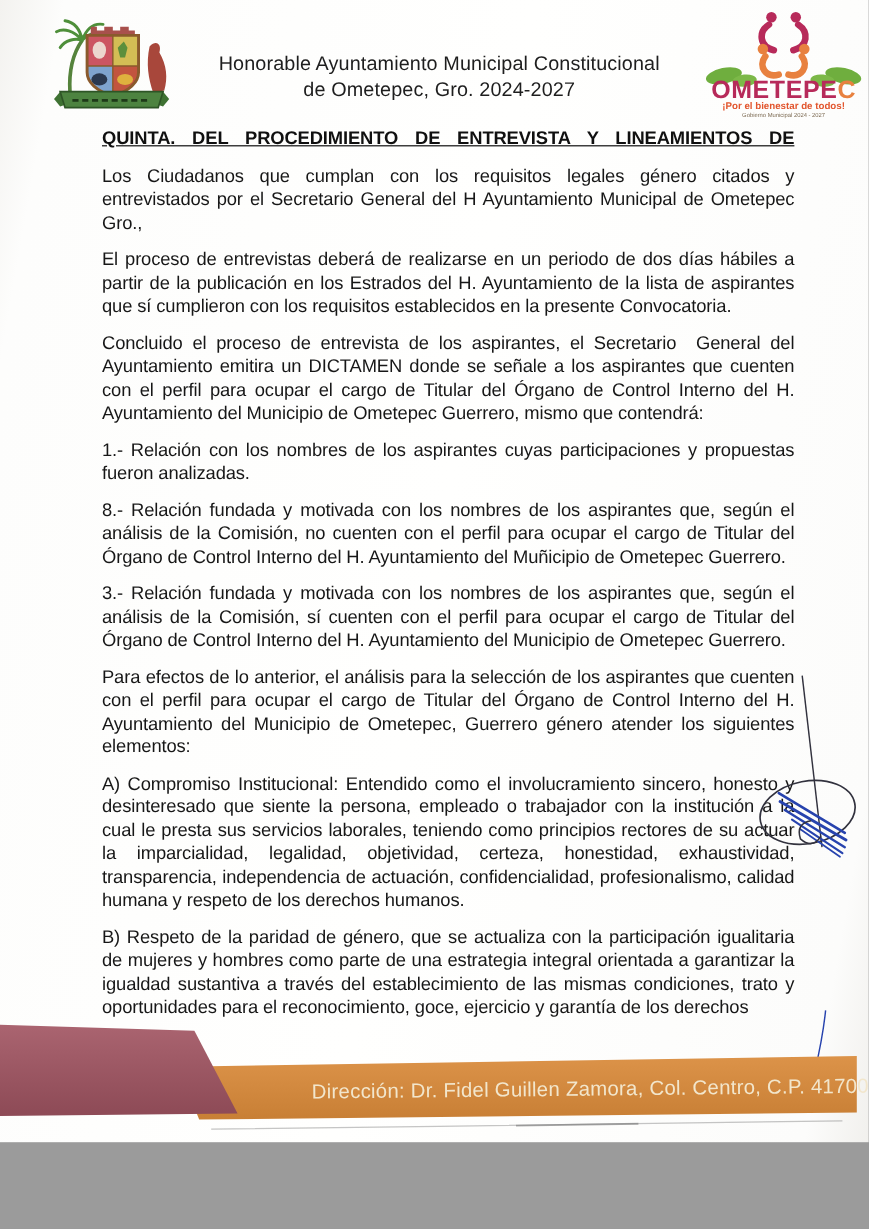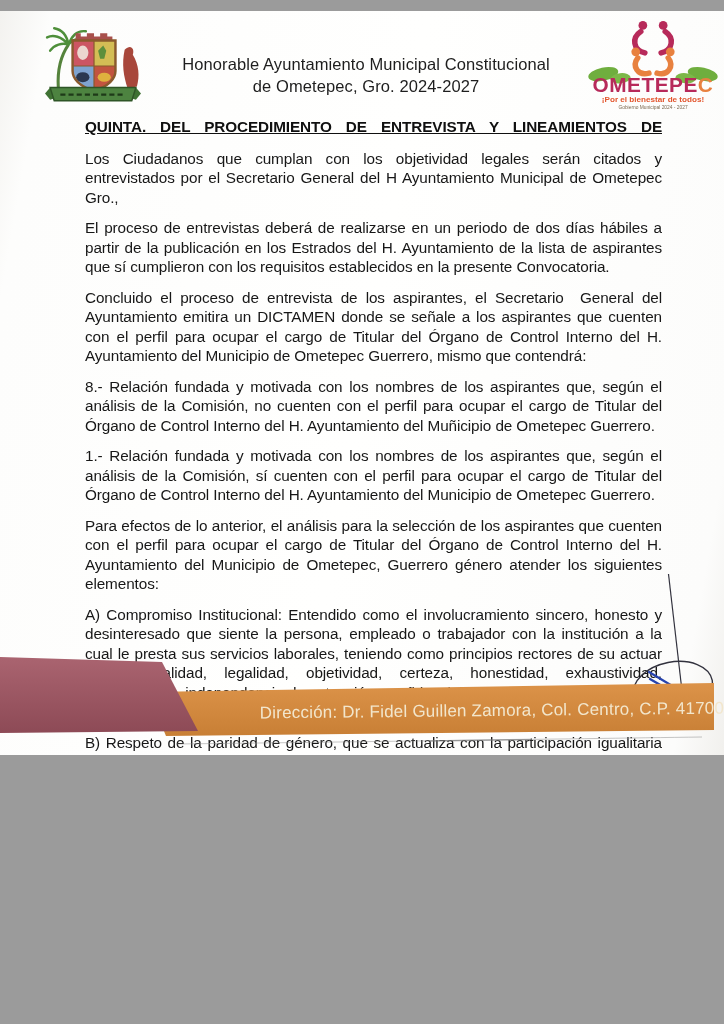--- a/index.html
+++ b/index.html
@@ -1,17 +1,17 @@
 <!DOCTYPE html>
 <html><head>
 <meta charset="utf-8">
 <style>
   html,body { margin:0; padding:0; background:#9b9b9b; }
   .page {
-    position:relative; width:724px; height:744px; margin:11px auto;
+    position:relative; width:724px; height:952px; margin:0 auto;
     background:linear-gradient(100deg,#f3f2ef 0%,#fdfdfc 6%,#fffffe 50%,#fcfcfb 94%,#f1f0ed 100%);
     overflow:hidden;
     font-family:"Liberation Sans", sans-serif;
   }
   
   .coat { position:absolute; left:44px; top:13px; width:98px; height:84px; }
   .htitle {
     position:absolute; left:158px; top:42px; width:416px;
     text-align:center; font-size:16.5px; line-height:22px; color:#1e1e1e;
     letter-spacing:0.1px;
@@ -92,25 +92,26 @@
     </g>
     <text x="66" y="75" text-anchor="middle" font-size="20.5" font-weight="bold" letter-spacing="0.5" fill="#b72a5a"><tspan>OMETEPE</tspan><tspan fill="#e8813f">C</tspan></text>
     <text x="66" y="84.5" text-anchor="middle" font-size="8" font-weight="bold" fill="#e2552d">¡Por el bienestar de todos!</text>
     <text x="66" y="91" text-anchor="middle" font-size="4.8" fill="#7c6a52">Gobierno Municipal 2024 - 2027</text>
   </svg>
 
   <div class="content">
     <h1>
       <span class="hl1">QUINTA. DEL PROCEDIMIENTO DE ENTREVISTA Y LINEAMIENTOS DE</span>
     </h1>
-    <p>Los Ciudadanos que cumplan con los objetividad legales serán citados y entrevistados por el Secretario General del H Ayuntamiento Municipal de Ometepec Gro.,</p>
+    <p>Los Ciudadanos que cumplan con los requisitos legales género citados y entrevistados por el Secretario General del H Ayuntamiento Municipal de Ometepec Gro.,</p>
     <p>El proceso de entrevistas deberá de realizarse en un periodo de dos días hábiles a partir de la publicación en los Estrados del H. Ayuntamiento de la lista de aspirantes que sí cumplieron con los requisitos establecidos en la presente Convocatoria.</p>
     <p>Concluido el proceso de entrevista de los aspirantes, el Secretario  General del Ayuntamiento emitira un DICTAMEN donde se señale a los aspirantes que cuenten con el perfil para ocupar el cargo de Titular del Órgano de Control Interno del H. Ayuntamiento del Municipio de Ometepec Guerrero, mismo que contendrá:</p>
+    <p>1.- Relación con los nombres de los aspirantes cuyas participaciones y propuestas fueron analizadas.</p>
     <p>8.- Relación fundada y motivada con los nombres de los aspirantes que, según el análisis de la Comisión, no cuenten con el perfil para ocupar el cargo de Titular del Órgano de Control Interno del H. Ayuntamiento del Muñicipio de Ometepec Guerrero.</p>
-    <p>1.- Relación fundada y motivada con los nombres de los aspirantes que, según el análisis de la Comisión, sí cuenten con el perfil para ocupar el cargo de Titular del Órgano de Control Interno del H. Ayuntamiento del Municipio de Ometepec Guerrero.</p>
+    <p>3.- Relación fundada y motivada con los nombres de los aspirantes que, según el análisis de la Comisión, sí cuenten con el perfil para ocupar el cargo de Titular del Órgano de Control Interno del H. Ayuntamiento del Municipio de Ometepec Guerrero.</p>
     <p>Para efectos de lo anterior, el análisis para la selección de los aspirantes que cuenten con el perfil para ocupar el cargo de Titular del Órgano de Control Interno del H. Ayuntamiento del Municipio de Ometepec, Guerrero género atender los siguientes elementos:</p>
     <p>A) Compromiso Institucional: Entendido como el involucramiento sincero, honesto y desinteresado que siente la persona, empleado o trabajador con la institución a la cual le presta sus servicios laborales, teniendo como principios rectores de su actuar la imparcialidad, legalidad, objetividad, certeza, honestidad, exhaustividad, transparencia, independencia de actuación, confidencialidad, profesionalismo, calidad humana y respeto de los derechos humanos.</p>
     <p>B) Respeto de la paridad de género, que se actualiza con la participación igualitaria de mujeres y hombres como parte de una estrategia integral orientada a garantizar la igualdad sustantiva a través del establecimiento de las mismas condiciones, trato y oportunidades para el reconocimiento, goce, ejercicio y garantía de los derechos</p>
   </div>
 
   <svg class="sig" viewBox="0 0 724 1024" aria-hidden="true">
     <g>
       <path d="M668.5,563 L685,706" stroke="#32323e" stroke-width="1.2" fill="none"></path>
       <ellipse cx="673" cy="677" rx="40" ry="26" transform="rotate(-11 673 677)" stroke="#32323e" stroke-width="1.4" fill="none"></ellipse>
       <path d="M649,661 L704,694" stroke="#2743ae" stroke-width="2.2" fill="none" stroke-linecap="round"></path>

